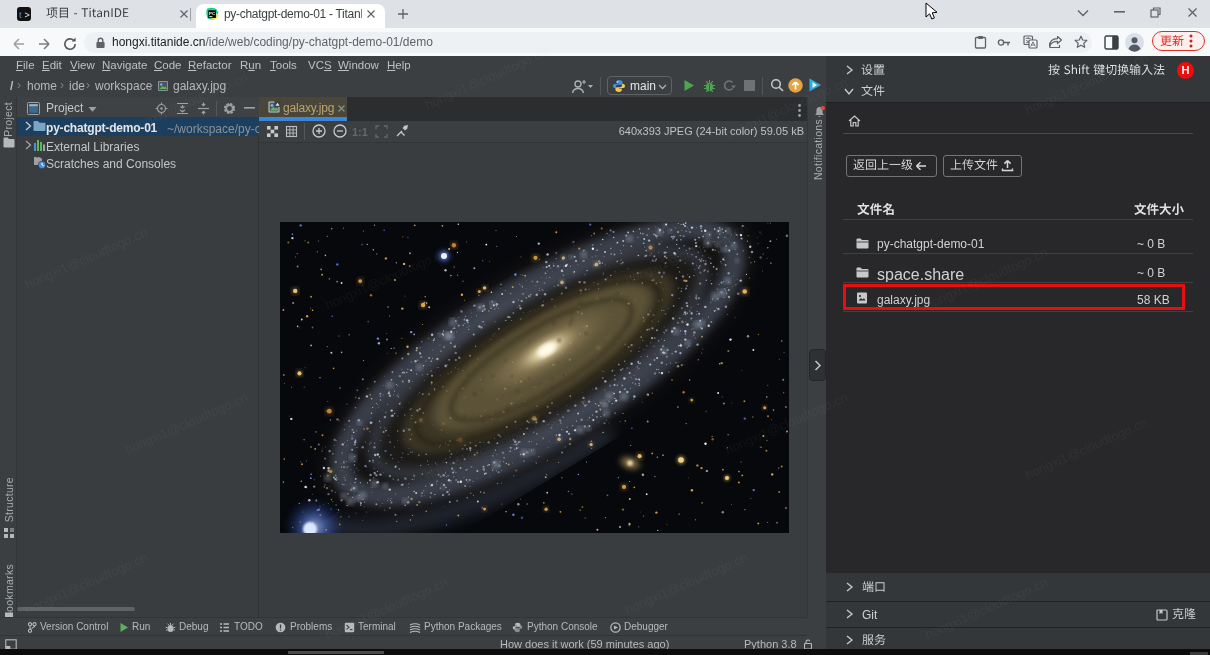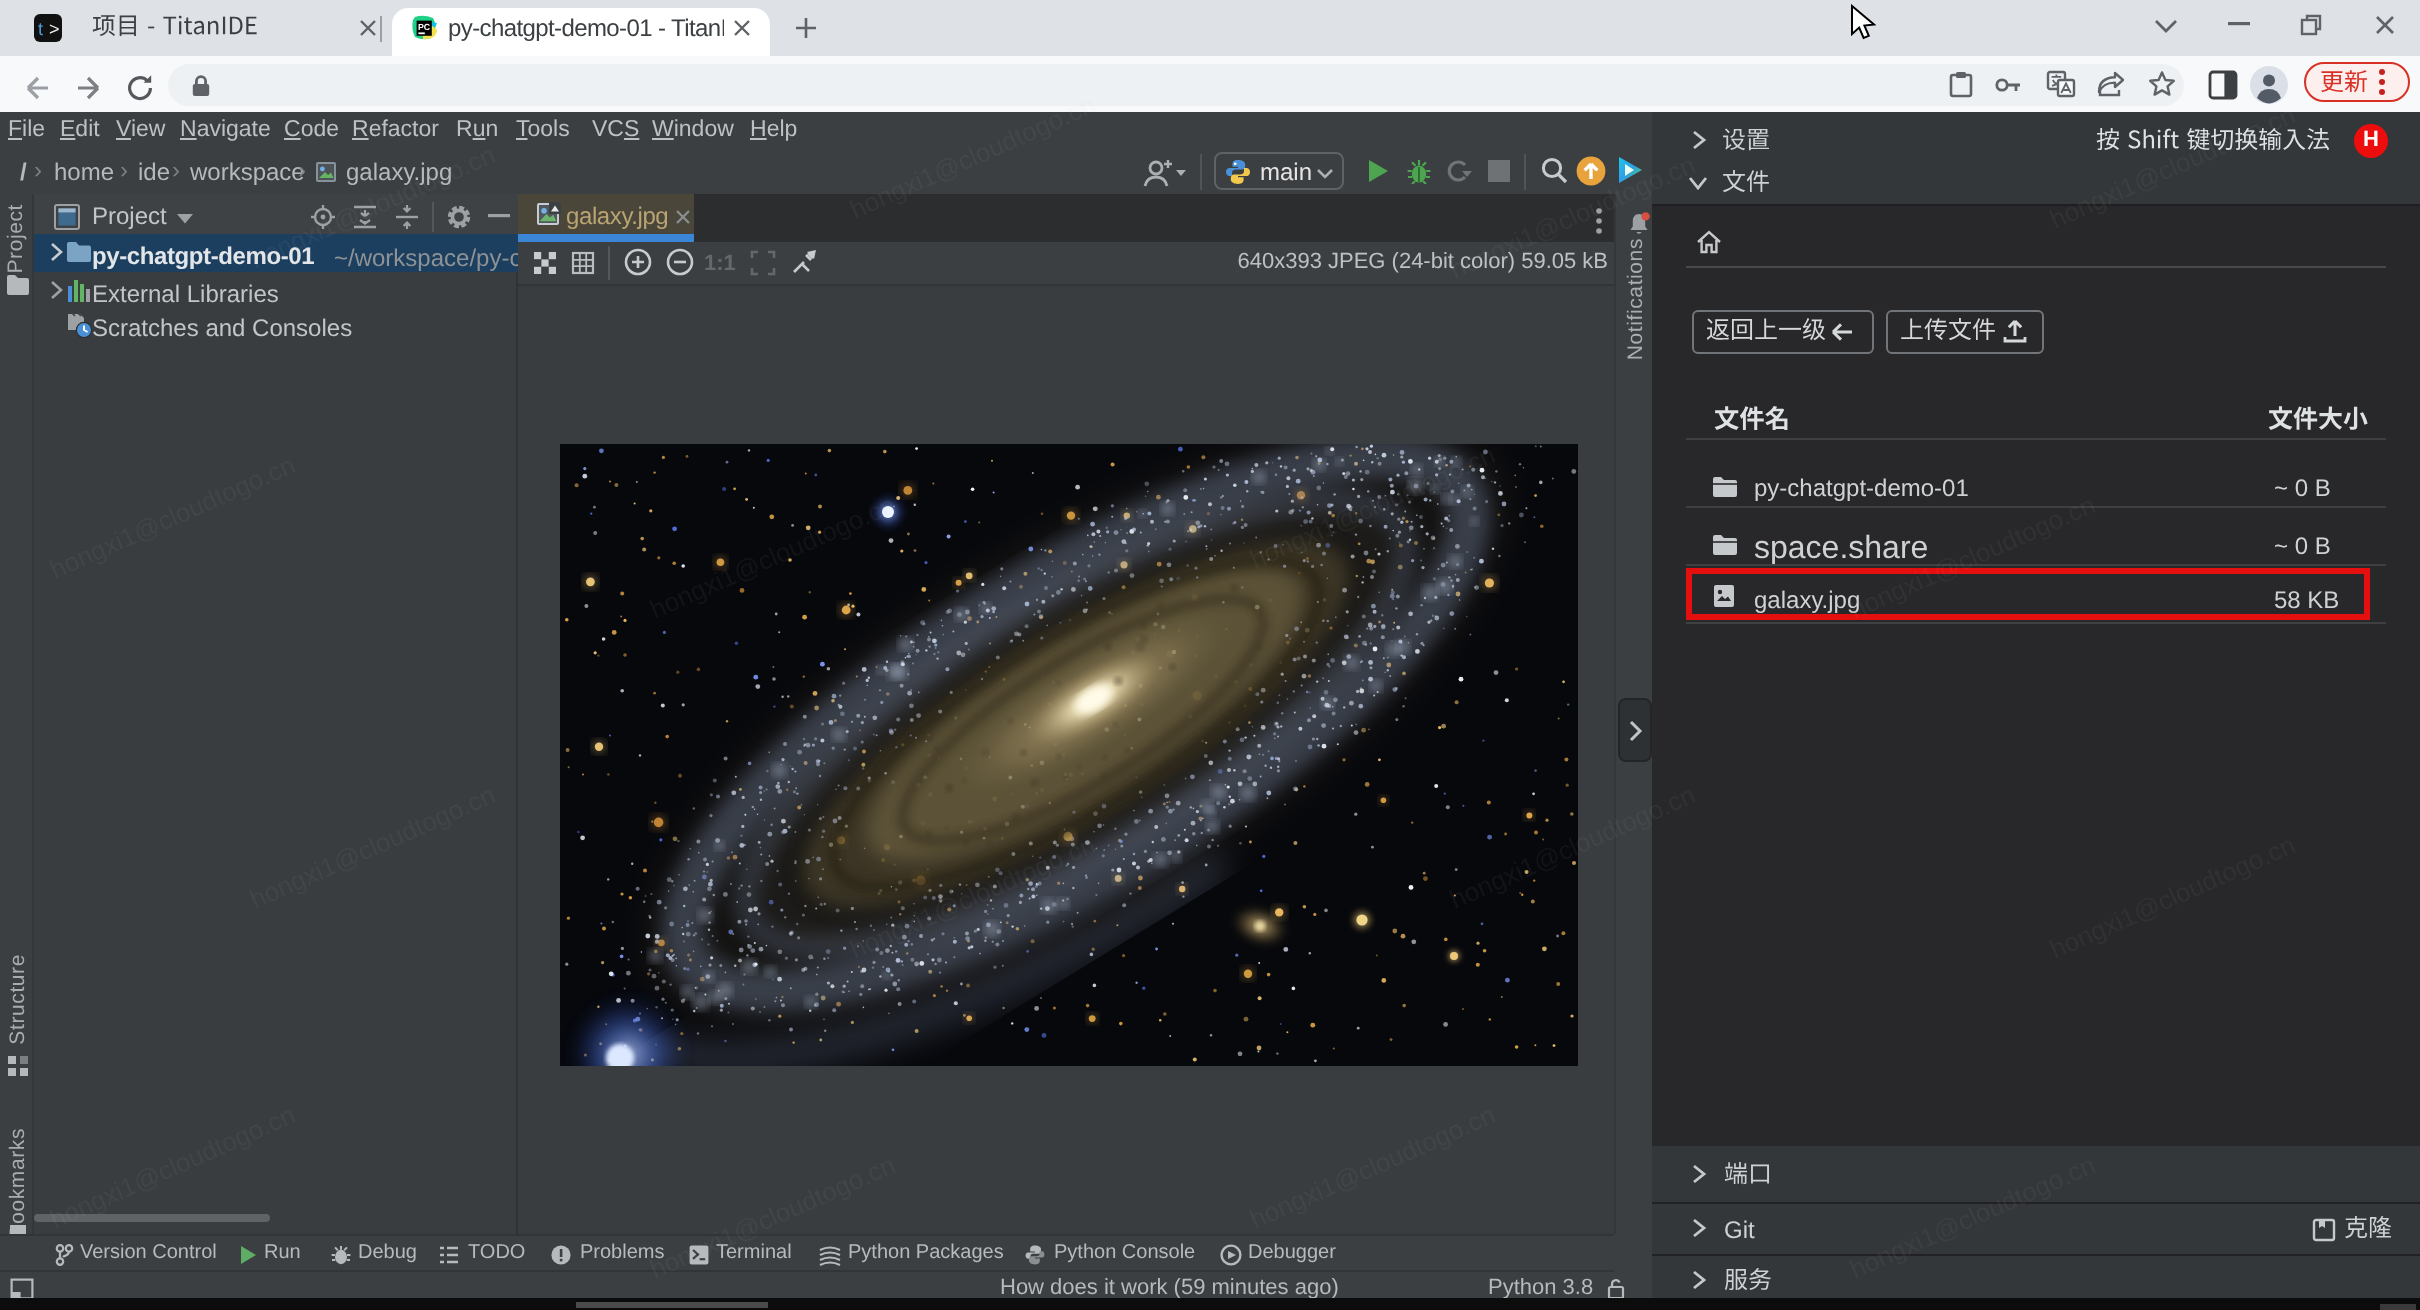--- a/index.html
+++ b/index.html
@@ -8,21 +8,21 @@
 .abs{position:absolute}
 
 #tabstrip{left:0;top:0;width:1210px;height:28px;background:#dee1e6}
 #toolbar{left:0;top:28px;width:1210px;height:28px;background:#f8f9fa}
 .tab-act{left:196px;top:4px;width:189px;height:24px;background:#fff;border-radius:8px 8px 0 0}
 .tabtxt{font-size:12px;color:#3c4043;white-space:nowrap;overflow:hidden}
 #omni{left:84px;top:4px;width:1008px;height:21px;background:#eef1f4;border-radius:11px}
 .urltxt{font-size:12px;color:#202124}
 
 #ide{left:0;top:56px;width:1210px;height:599px;background:#3c3f41;font-size:12px;color:#bbbbbb}
-#menubar{left:0;top:0;width:1090px;height:19px}
+#menubar{left:12px;top:0;width:1090px;height:19px}
 #crumbs{left:0;top:19px;width:826px;height:22px}
 #lstripe{left:0;top:41px;width:17px;height:520px;background:#3c3f41;border-right:1px solid #34373a}
 .vlab{position:absolute;writing-mode:vertical-rl;transform:rotate(180deg);font-size:10.5px;color:#a8adb0;letter-spacing:.3px}
 #ppanel{left:17px;top:41px;width:242px;height:520px;background:#3a3d40;border-right:1px solid #303335}
 #phead{position:absolute;left:0;top:0;width:242px;height:23px;background:#3f4244}
 #editor{left:259px;top:41px;width:548px;height:520px;background:#3a3d40}
 #rstripe{left:807px;top:41px;width:19px;height:520px;background:#3c3f41;border-left:1px solid #34373a}
 #botstripe{left:0;top:561px;width:807px;height:18px;background:#3c3f41;border-top:1px solid #323537;font-size:10px;color:#b6babd}
 #statusbar{left:0;top:579px;width:807px;height:17px;background:#3c3f41;border-top:1px solid #323537;font-size:11px;color:#b6babd}
 #blackstrip{left:0;top:593px;width:1210px;height:6px;background:#0c0c0c;z-index:60}
@@ -112,20 +112,21 @@
     </svg>
   <svg class="ic" style="left:62px;top:8px" width="16" height="16" viewBox="0 0 16 16">
       <path d="M13.2 8 A5.2 5.2 0 1 1 11.6 4.3" stroke="#55585c" stroke-width="1.6" fill="none"></path>
       <path d="M13.6 1.6 L13.6 5.4 L9.8 5.4 Z" fill="#55585c"></path>
     </svg>
   <div class="abs" id="omni"></div>
   <svg class="ic" style="left:95px;top:9px" width="11" height="12" viewBox="0 0 11 12">
       <rect x="1.4" y="5" width="8.2" height="6" rx="1" fill="#5f6368"></rect>
       <path d="M3.2 5 V3.6 A2.3 2.3 0 0 1 7.8 3.6 V5" fill="none" stroke="#5f6368" stroke-width="1.4"></path>
     </svg>
+  <div class="abs urltxt" style="left:112px;top:7px">hongxi.titanide.cn<span style="color:#5f6368">/ide/web/coding/py-chatgpt-demo-01/demo</span></div>
 
   <svg class="ic" style="left:974px;top:7px" width="13" height="14" viewBox="0 0 13 14">
       <rect x="1.5" y="2.5" width="10" height="10.5" rx="1" fill="none" stroke="#5f6368" stroke-width="1.3"></rect>
       <rect x="4" y="1" width="5" height="3" rx="0.8" fill="#5f6368"></rect>
     </svg>
   <svg class="ic" style="left:997px;top:10px" width="14" height="9" viewBox="0 0 14 9">
       <circle cx="4" cy="4.5" r="2.6" fill="none" stroke="#5f6368" stroke-width="1.4"></circle>
       <path d="M6.6 4.5 H13 M11 4.5 V7.5" stroke="#5f6368" stroke-width="1.4"></path>
     </svg>
   <svg class="ic" style="left:1023px;top:7px" width="15" height="14" viewBox="0 0 15 14">

